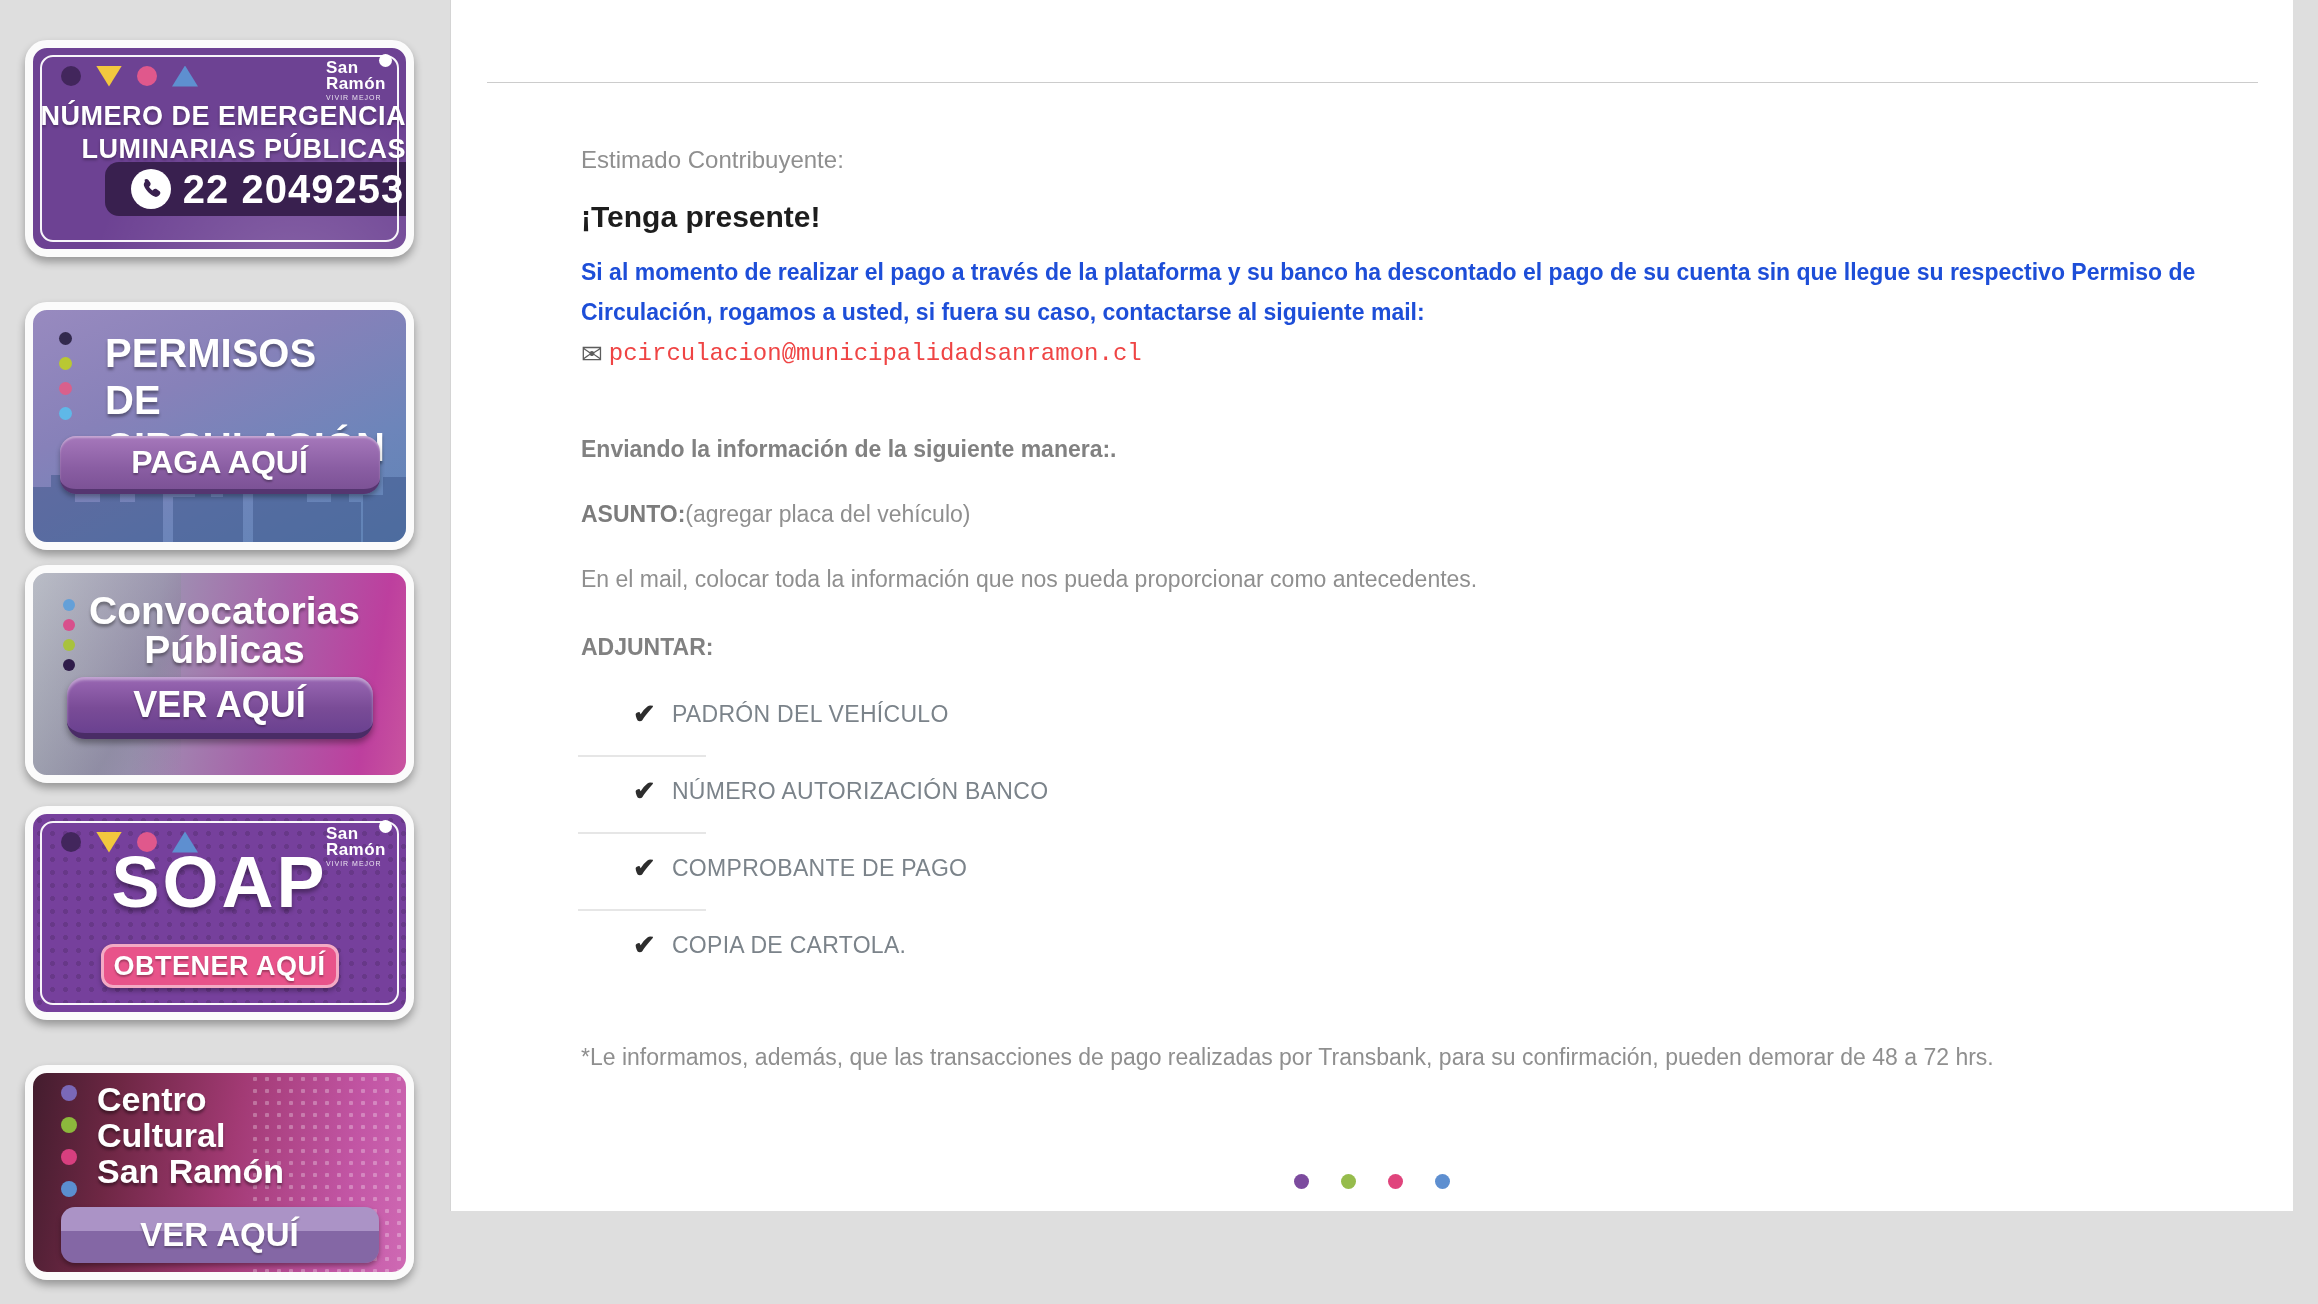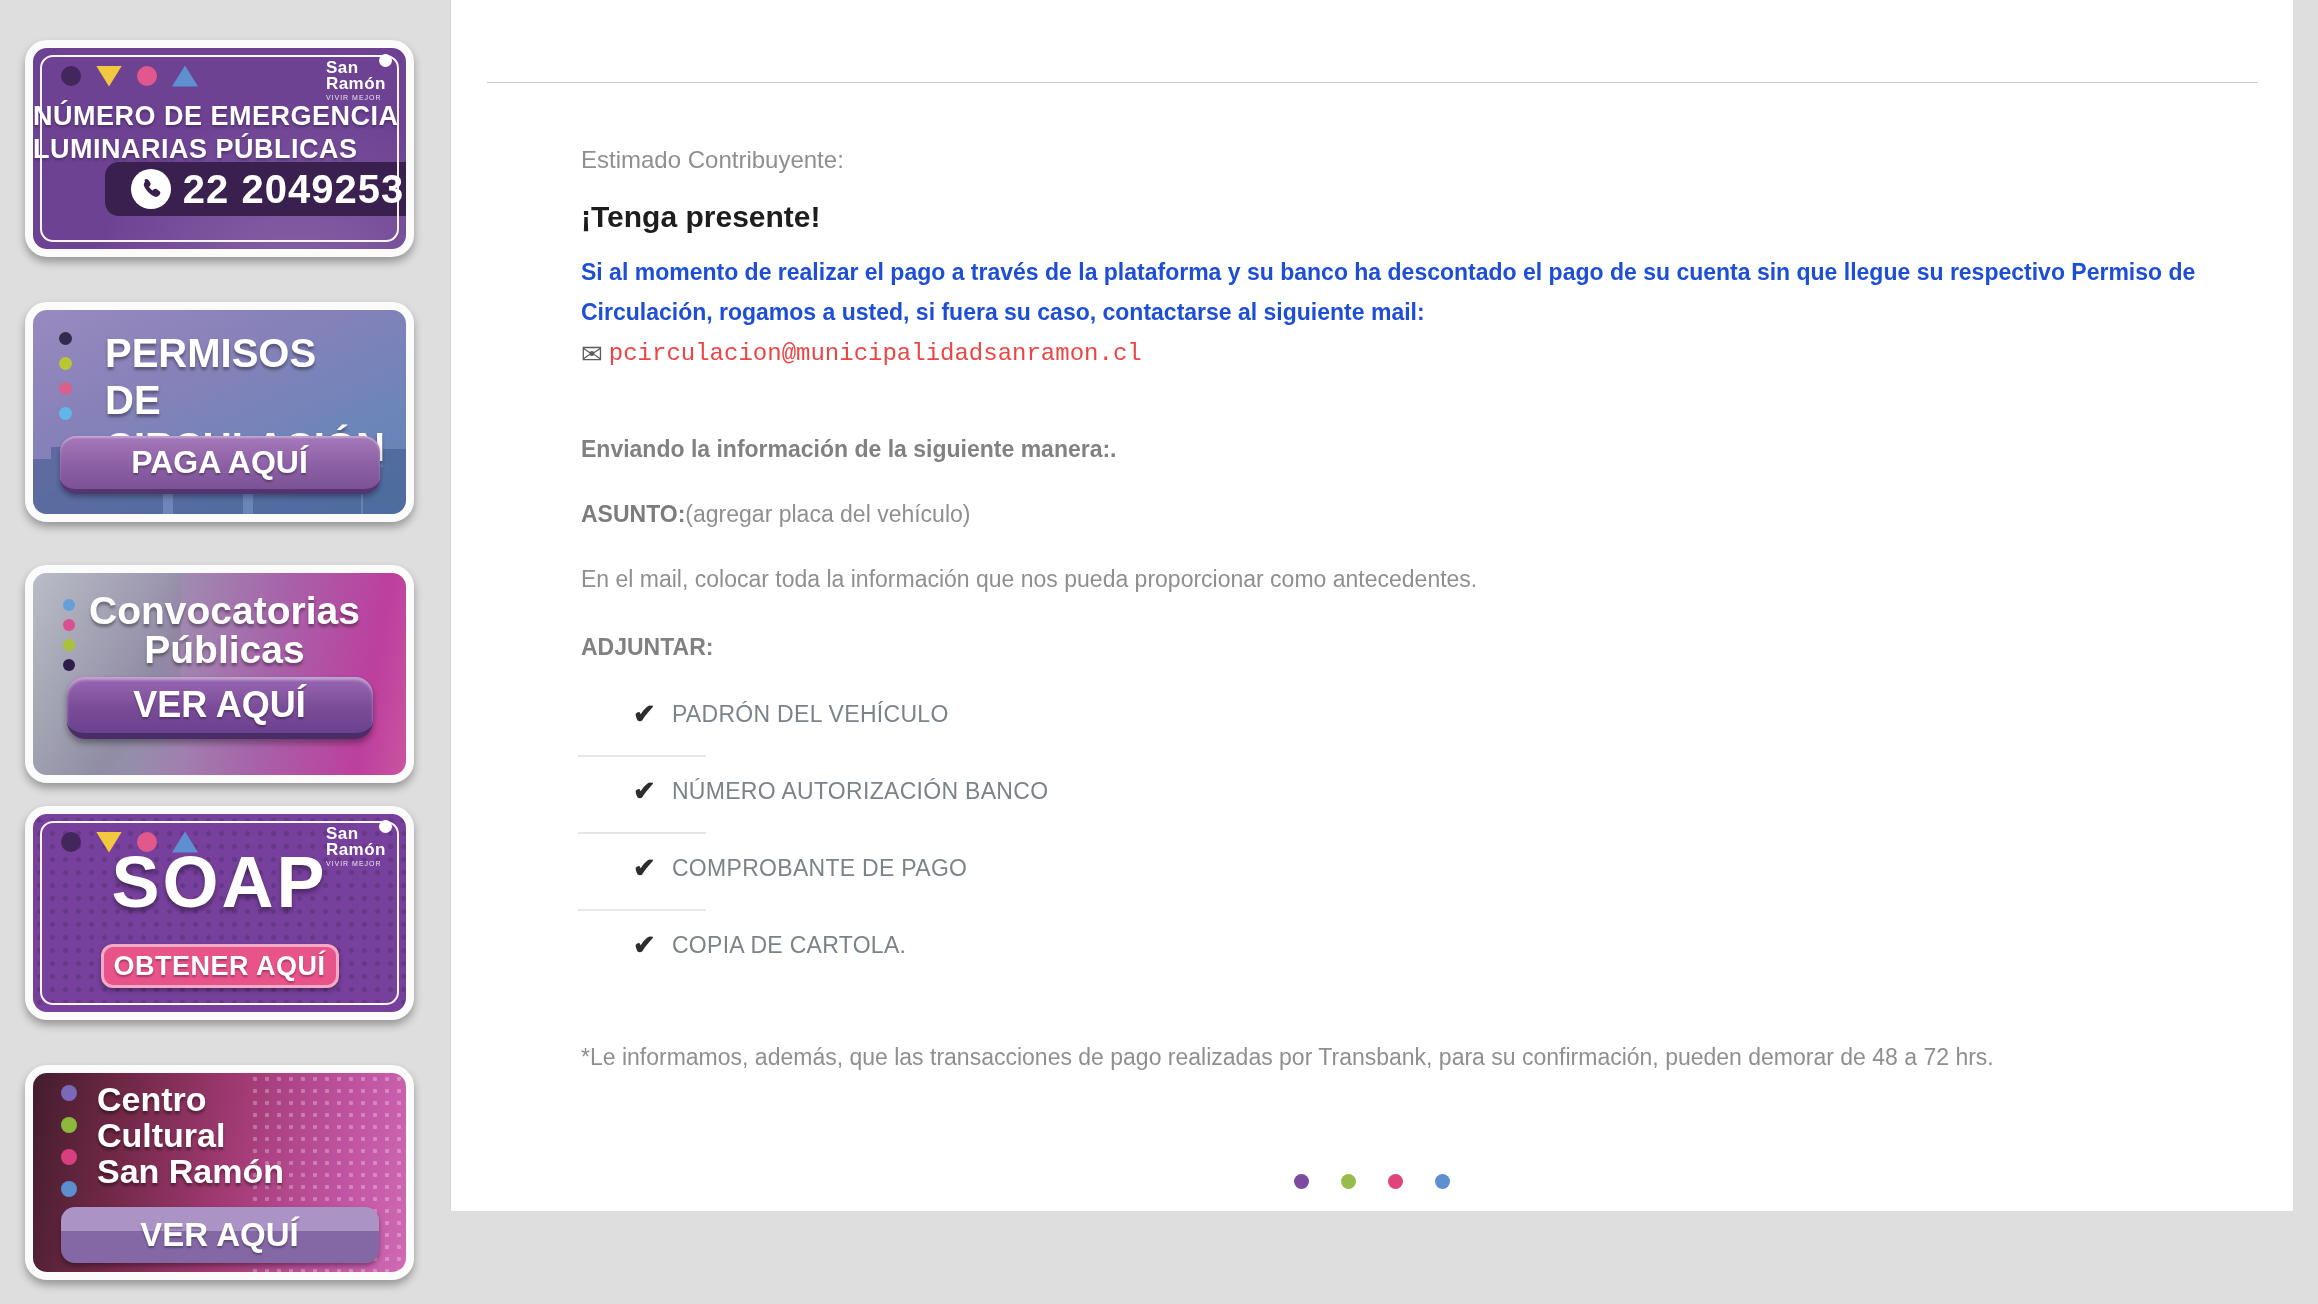--- a/index.html
+++ b/index.html
@@ -59,31 +59,31 @@
     background-image:radial-gradient(ellipse at 70% 120%, rgba(255,255,255,.18), transparent 55%); }
   .shape-row { position:absolute; left:28px; top:16px; display:flex; align-items:center; gap:15px; height:24px; }
   .shape-c { width:20px; height:20px; border-radius:50%; }
   .shape-td { width:26px; height:21px; clip-path:polygon(0 0,100% 0,50% 100%); }
   .shape-tu { width:26px; height:21px; clip-path:polygon(50% 0,0 100%,100% 100%); }
   .logo { position:absolute; right:20px; top:12px; text-align:left; color:#fff; line-height:.95; }
   .logo .ln { font-size:17px; font-weight:bold; letter-spacing:.5px; }
   .logo .tag { font-size:7px; letter-spacing:1px; opacity:.85; margin-top:3px; }
   .logo .balloon { position:absolute; right:-6px; top:-6px; width:13px; height:13px;
                    background:#fff; border-radius:50%; }
-  .em-title { position:absolute; top:52px; width:100%; text-align:left; color:#fff;
+  .em-title { position:absolute; top:52px; width:100%; text-align:right; color:#fff;
               font-size:27px; font-weight:800; line-height:33px; letter-spacing:.5px;
               text-shadow:0 2px 3px rgba(0,0,0,.3); }
   .phone-pill { position:absolute; top:114px; left:24px; width:325px; height:54px;
                 background:#39204f; border-radius:14px; display:flex; align-items:center;
                 justify-content:center; gap:12px;margin-left:48px; }
   .phone-icon { width:40px; height:40px; flex:0 0 40px; }
   .phone-number { color:#fff; font-size:40px; font-weight:800; letter-spacing:1px; }
 
   
-  .b-permisos { top:302px; height:220px;
+  .b-permisos { top:302px; height:248px;
     background:linear-gradient(155deg,#988abf 0%,#8781b9 35%,#6d85ba 70%,#5e84b6 100%);padding-left:40px; }
   .skyline { position:absolute; left:0; bottom:0; width:100%; height:95px; opacity:.5; }
   .dot-col { position:absolute; display:flex; flex-direction:column; align-items:center; }
   .dc-dot { border-radius:50%; }
   .perm-dots { left:26px; top:22px; gap:12px; }
   .perm-dots .dc-dot { width:13px; height:13px; }
   .perm-title { position:absolute; left:72px; top:20px; color:#fff; font-size:40px; font-weight:800;
                 line-height:47px; text-shadow:0 3px 3px rgba(0,0,0,.35); }
   .btn { position:absolute; display:flex; align-items:center; justify-content:center;
          color:#fff; font-weight:800; text-shadow:0 2px 2px rgba(0,0,0,.3); }

